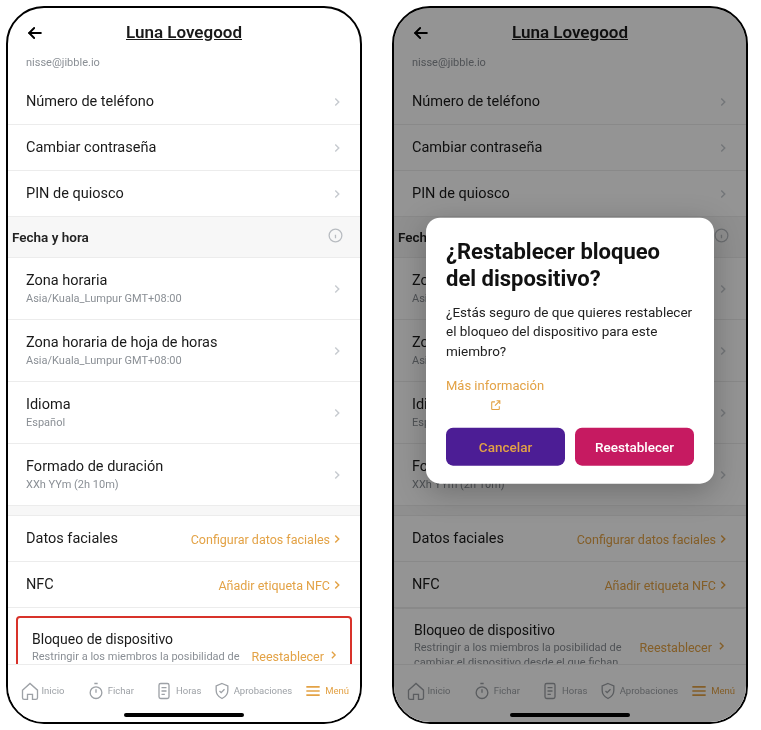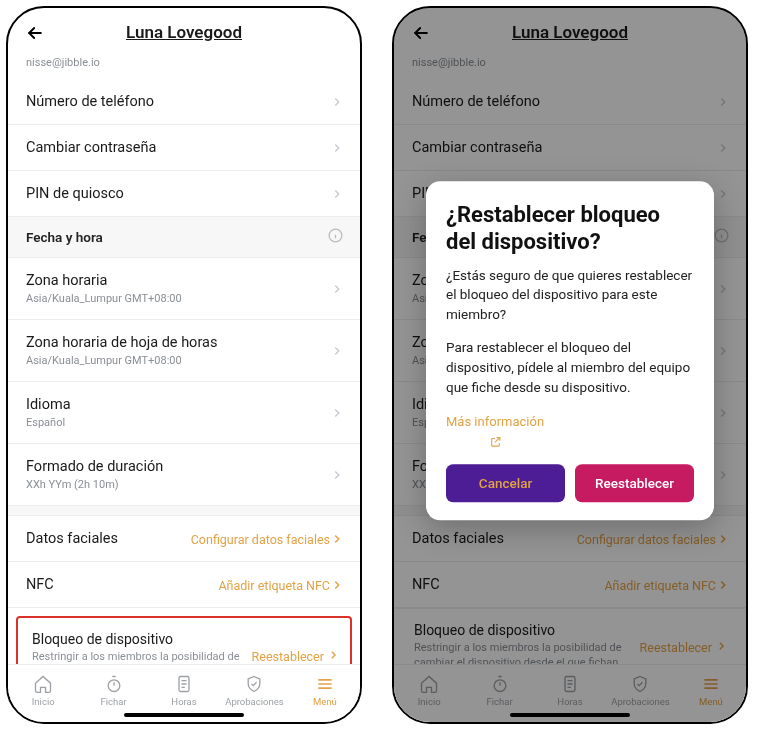--- a/index.html
+++ b/index.html
@@ -55,21 +55,21 @@
     background:#fff;
   }
   .row .t{font-size:14.5px;color:var(--txt);}
   .row .s{font-size:11px;color:var(--sub);margin-top:3px;}
   .chev{
     position:absolute;right:16px;top:50%;transform:translateY(-50%);
     color:#c7cbd0;
   }
   .chev svg{width:14px;height:14px;display:block;}
   .section-hdr{
-    background:#f7f7f7;padding:12px 18px;font-size:13.5px;font-weight:600;color:#222;
+    background:#f7f7f7;padding:12px 4px;font-size:13.5px;font-weight:600;color:#222;
     border-bottom:1px solid var(--line);position:relative;
   }
   .info-ic{position:absolute;right:16px;top:10px;color:#b8bcc1;}
   .info-ic svg{width:17px;height:17px;}
   .acc-link{
     position:absolute;right:30px;top:50%;transform:translateY(-50%);
     font-size:12.5px;color:var(--accent);
   }
   .device-lock{
     border:2.5px solid var(--red-border);border-radius:4px;margin:8px 8px 0;
@@ -86,21 +86,21 @@
   .phone2 .device-lock{border-color:transparent;border-top:1px solid var(--line);border-radius:0;margin:0;padding:13px 18px;}
   .phone2 .device-lock .chev2{right:16px;}
   .phone2 .device-lock .reset{right:32px;}
   
   .tabbar{
     position:absolute;bottom:0;left:0;right:0;height:58px;
     border-top:1px solid var(--line);display:flex;background:#fff;
     padding-bottom:6px;
   }
   .tab{
-    flex:1;display:flex;flex-direction:column;align-items:center;justify-content:center;
+    flex:1;display:flex;flex-direction:row;align-items:center;justify-content:center;
     gap:2px;font-size:9.5px;color:#9da1a6;
   }
   .tab.active{color:var(--accent);}
   .tab svg{width:20px;height:20px;}
   .home-ind{
     position:absolute;bottom:5px;left:50%;transform:translateX(-50%);
     width:120px;height:4px;background:#000;border-radius:4px;z-index:3;
   }
   
   .modal{
@@ -431,21 +431,20 @@
             <path d="M4 7h16M4 12h16M4 17h16"></path>
           </svg>
         <span>Menú</span>
       </div>
     </div>
     <div class="home-ind"></div>
 
     <div class="modal">
       <h3>¿Restablecer bloqueo del dispositivo?</h3>
       <p>¿Estás seguro de que quieres restablecer el bloqueo del dispositivo para este miembro?</p>
-      <p>Para restablecer el bloqueo del dispositivo, pídele al miembro del equipo que fiche desde su dispositivo.</p>
       <div class="more">
         <span>Más información</span>
         <svg viewBox="0 0 24 24" fill="none" stroke="currentColor" stroke-width="2">
             <path d="M14 4h6v6M20 4l-9 9"></path>
             <path d="M19 14v5a1 1 0 0 1-1 1H6a1 1 0 0 1-1-1V7a1 1 0 0 1 1-1h5"></path>
           </svg>
       </div>
       <div class="btns">
         <div class="btn btn-cancel">
             <span>Cancelar</span>

